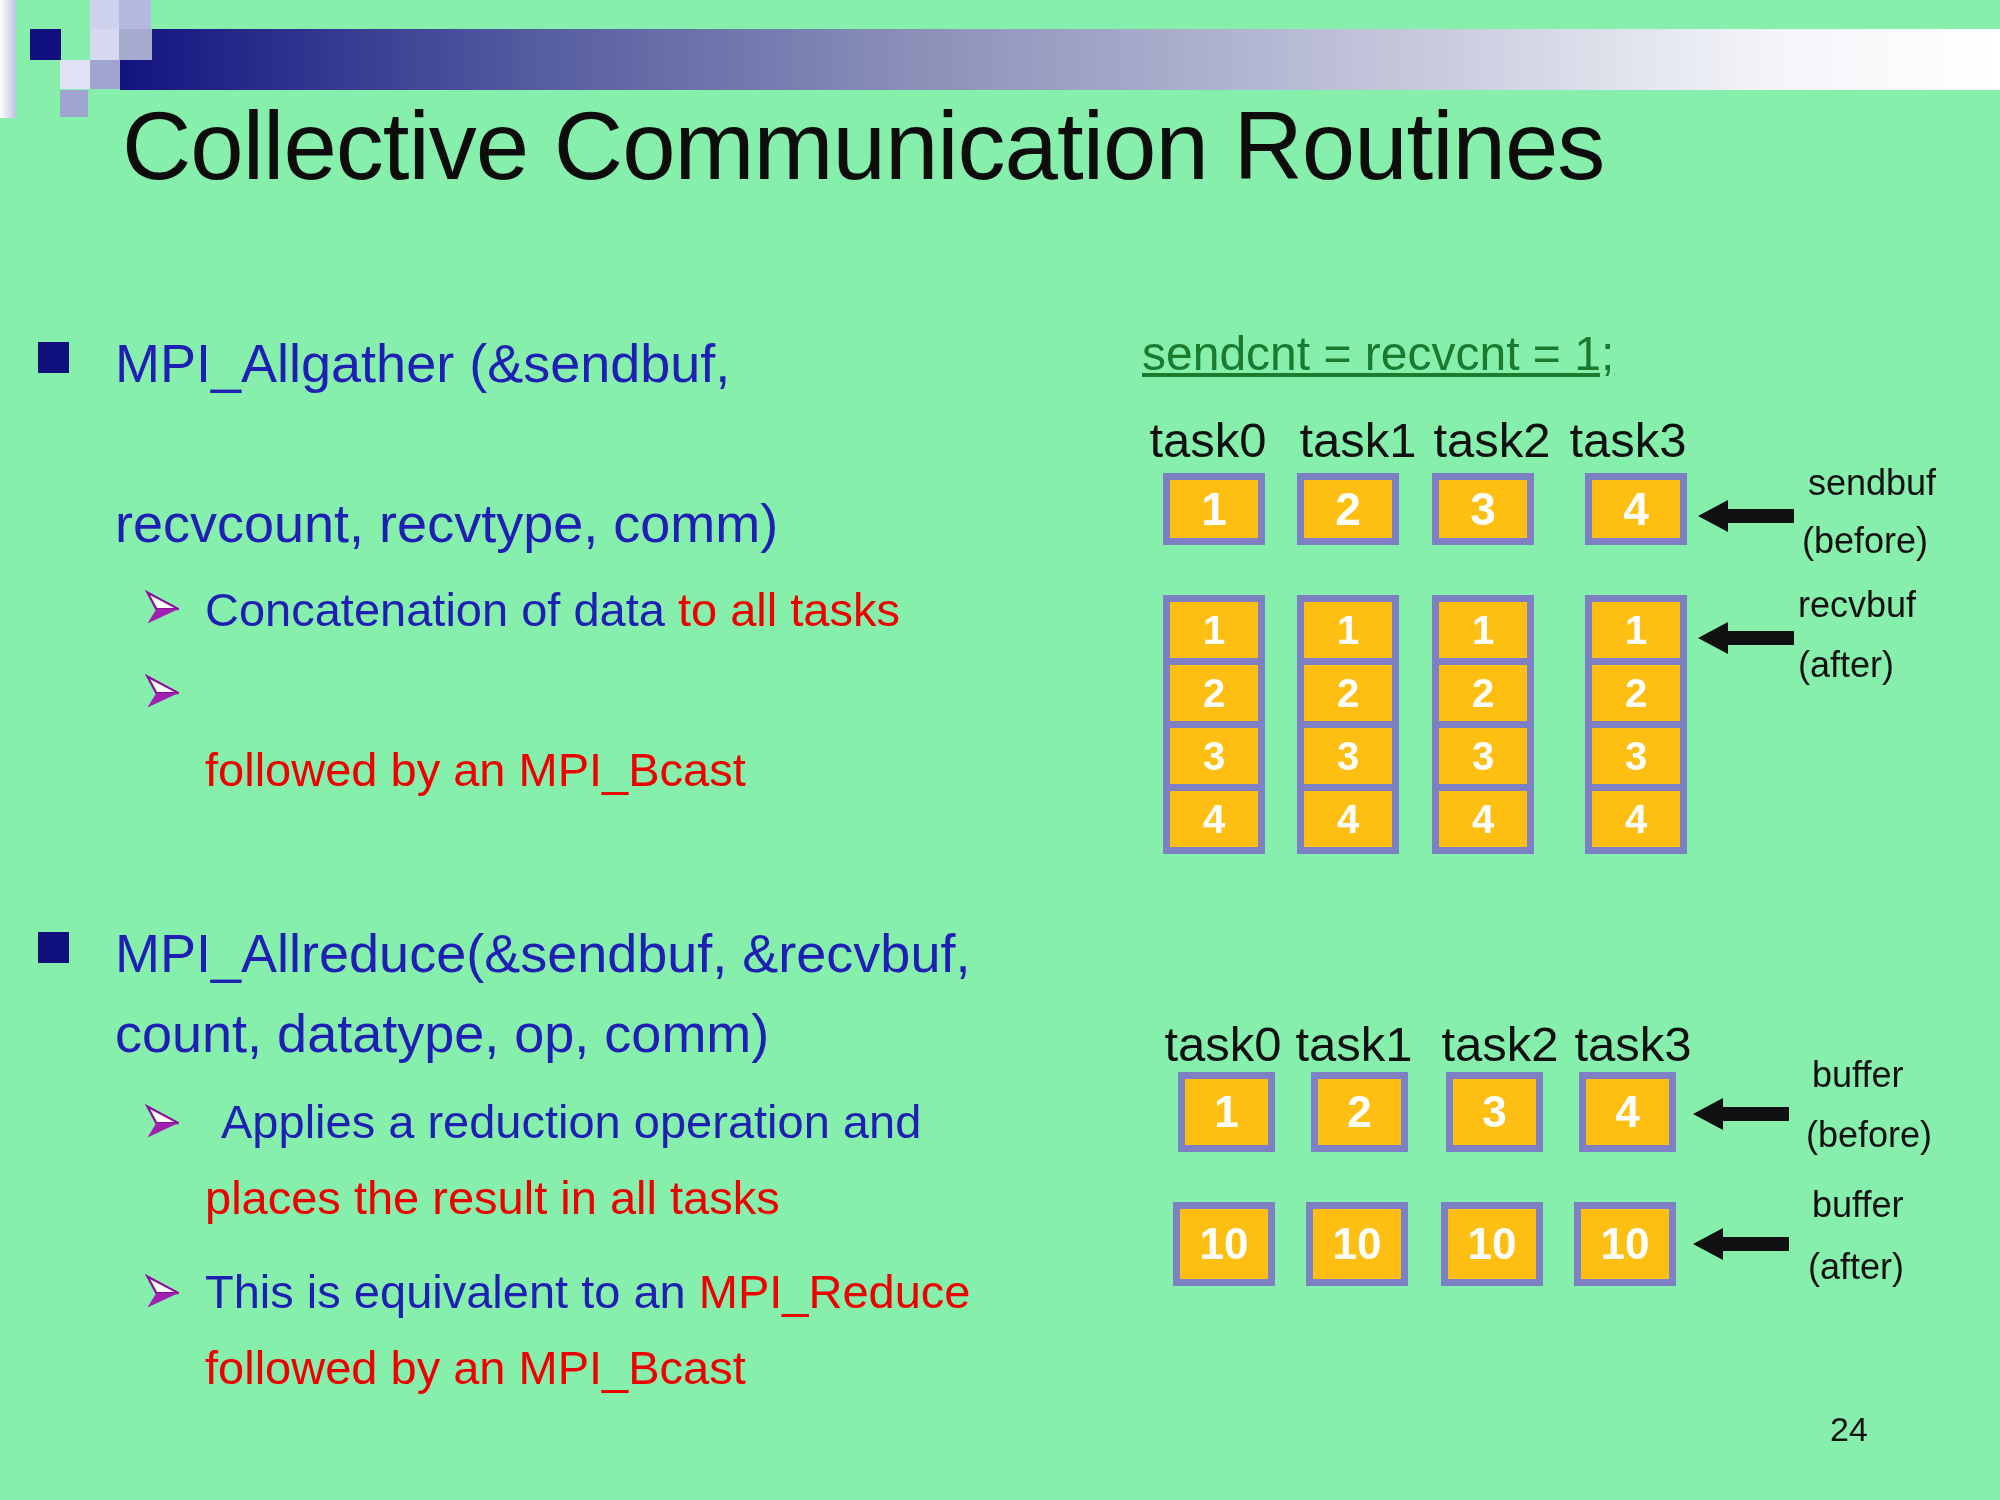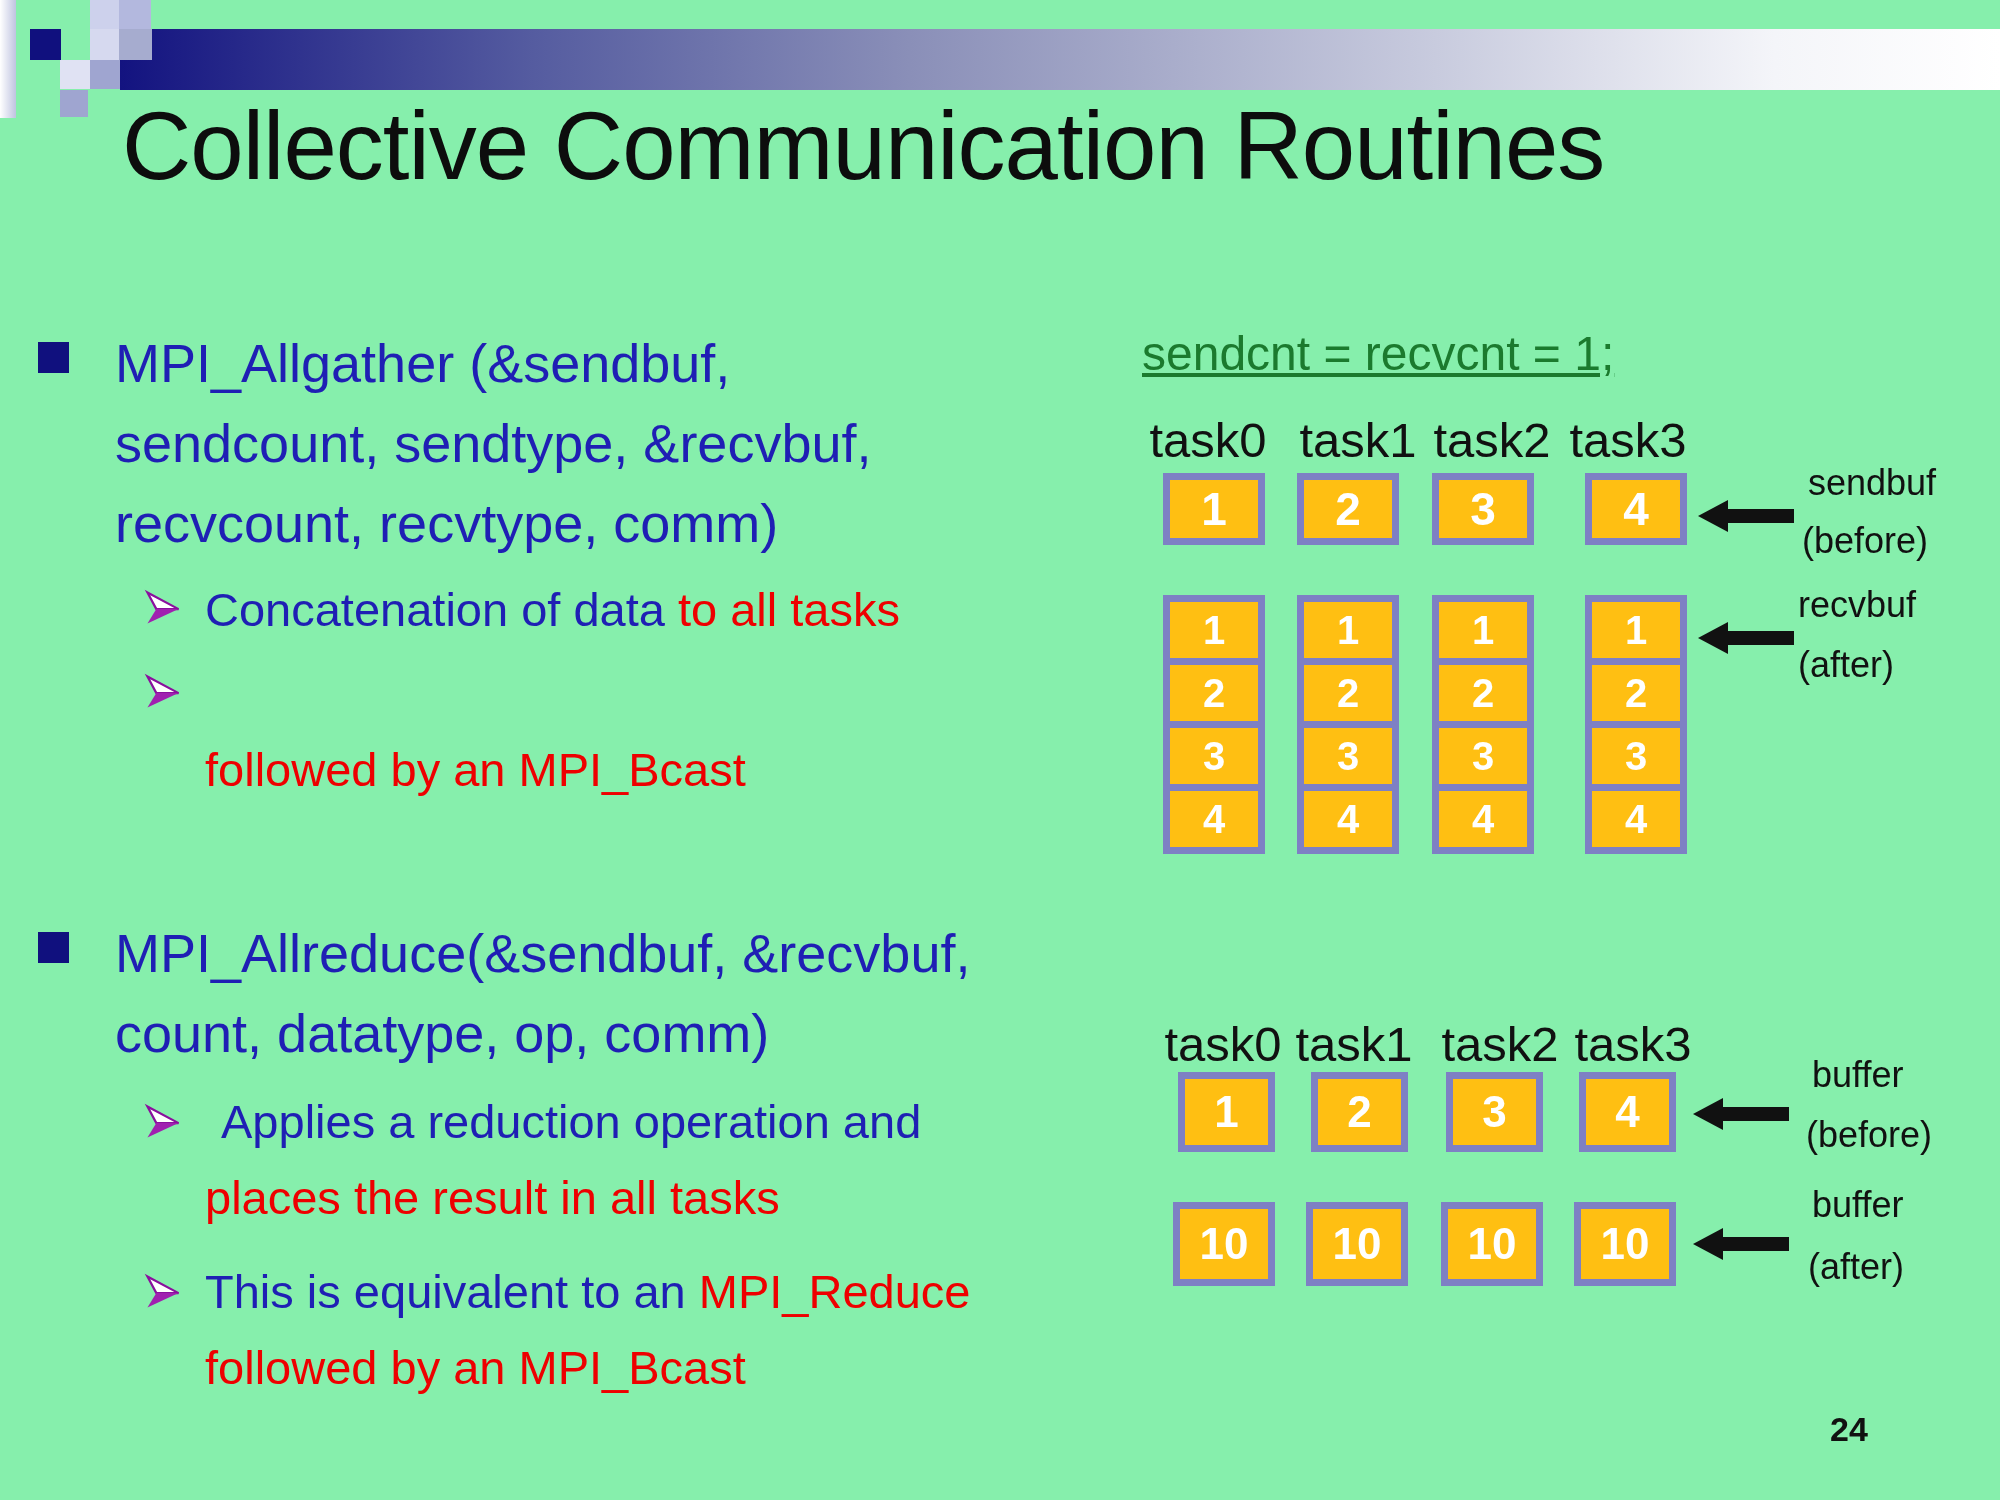--- a/index.html
+++ b/index.html
@@ -39,21 +39,21 @@
   .stackcol{
     position:absolute;box-sizing:border-box;width:102px;border:7px solid #7E80C4;
     background:#7E80C4;display:flex;flex-direction:column;gap:7px;
   }
   .stackcell{
     height:56px;background:#FFBF12;color:#ffffff;font-weight:bold;font-size:40px;
     display:flex;align-items:center;justify-content:center;
   }
   .diagram-label{position:absolute;font-size:36px;color:#111;white-space:nowrap;}
   .arrow-svg{position:absolute;}
-  .page-number{position:absolute;left:1830px;top:1410px;font-size:34px;font-weight:bold;color:#111;}
+  .page-number{position:absolute;left:1830px;top:1410px;font-size:34px;font-weight:normal;color:#111;}
 </style>
 </head>
 <body>
 
 <div class="slide">
 
   <div class="deco-strip"></div>
   <div class="deco-bar"></div>
   <div class="deco-sq" style="left:90px;top:0;width:29px;height:29px;background:#cdd1ec"></div>
   <div class="deco-sq" style="left:119px;top:0;width:32px;height:29px;background:#b3b8de"></div>
@@ -61,21 +61,20 @@
   <div class="deco-sq" style="left:90px;top:29px;width:29px;height:31px;background:#d6d9ef"></div>
   <div class="deco-sq" style="left:119px;top:29px;width:33px;height:31px;background:#a6accf"></div>
   <div class="deco-sq" style="left:60px;top:60px;width:30px;height:29px;background:#e0e2f3"></div>
   <div class="deco-sq" style="left:90px;top:60px;width:30px;height:29px;background:#9fa5d0"></div>
   <div class="deco-sq" style="left:60px;top:90px;width:28px;height:27px;background:#9fa5d0"></div>
 
   <div class="title">Collective Communication Routines</div>
 
   <div class="navy-sq" style="left:38px;top:342px"></div>
   <div class="main-line" style="left:115px;top:334px">MPI_Allgather (&amp;sendbuf,</div>
-  <div class="main-line" style="left:115px;top:414px">sendcount, sendtype, &amp;recvbuf,</div>
   <div class="main-line" style="left:115px;top:494px">recvcount, recvtype, comm)</div>
 
   <svg class="arrow-bullet" style="left:142px;top:588px" viewBox="0 0 36 36">
     <path d="M4 4 L32 19 L12 19 Z" fill="#ffffff" stroke="#8A0F9E" stroke-width="2"></path>
     <path d="M12 19 L32 19 L4 32 Z" fill="#A020B0"></path>
   </svg>
   <div class="sub-line" style="left:205px;top:584px"><span class="blue">Concatenation of data </span><span class="red">to all tasks</span></div>
 
   <svg class="arrow-bullet" style="left:142px;top:672px" viewBox="0 0 36 36">
     <path d="M4 4 L32 19 L12 19 Z" fill="#ffffff" stroke="#8A0F9E" stroke-width="2"></path>

